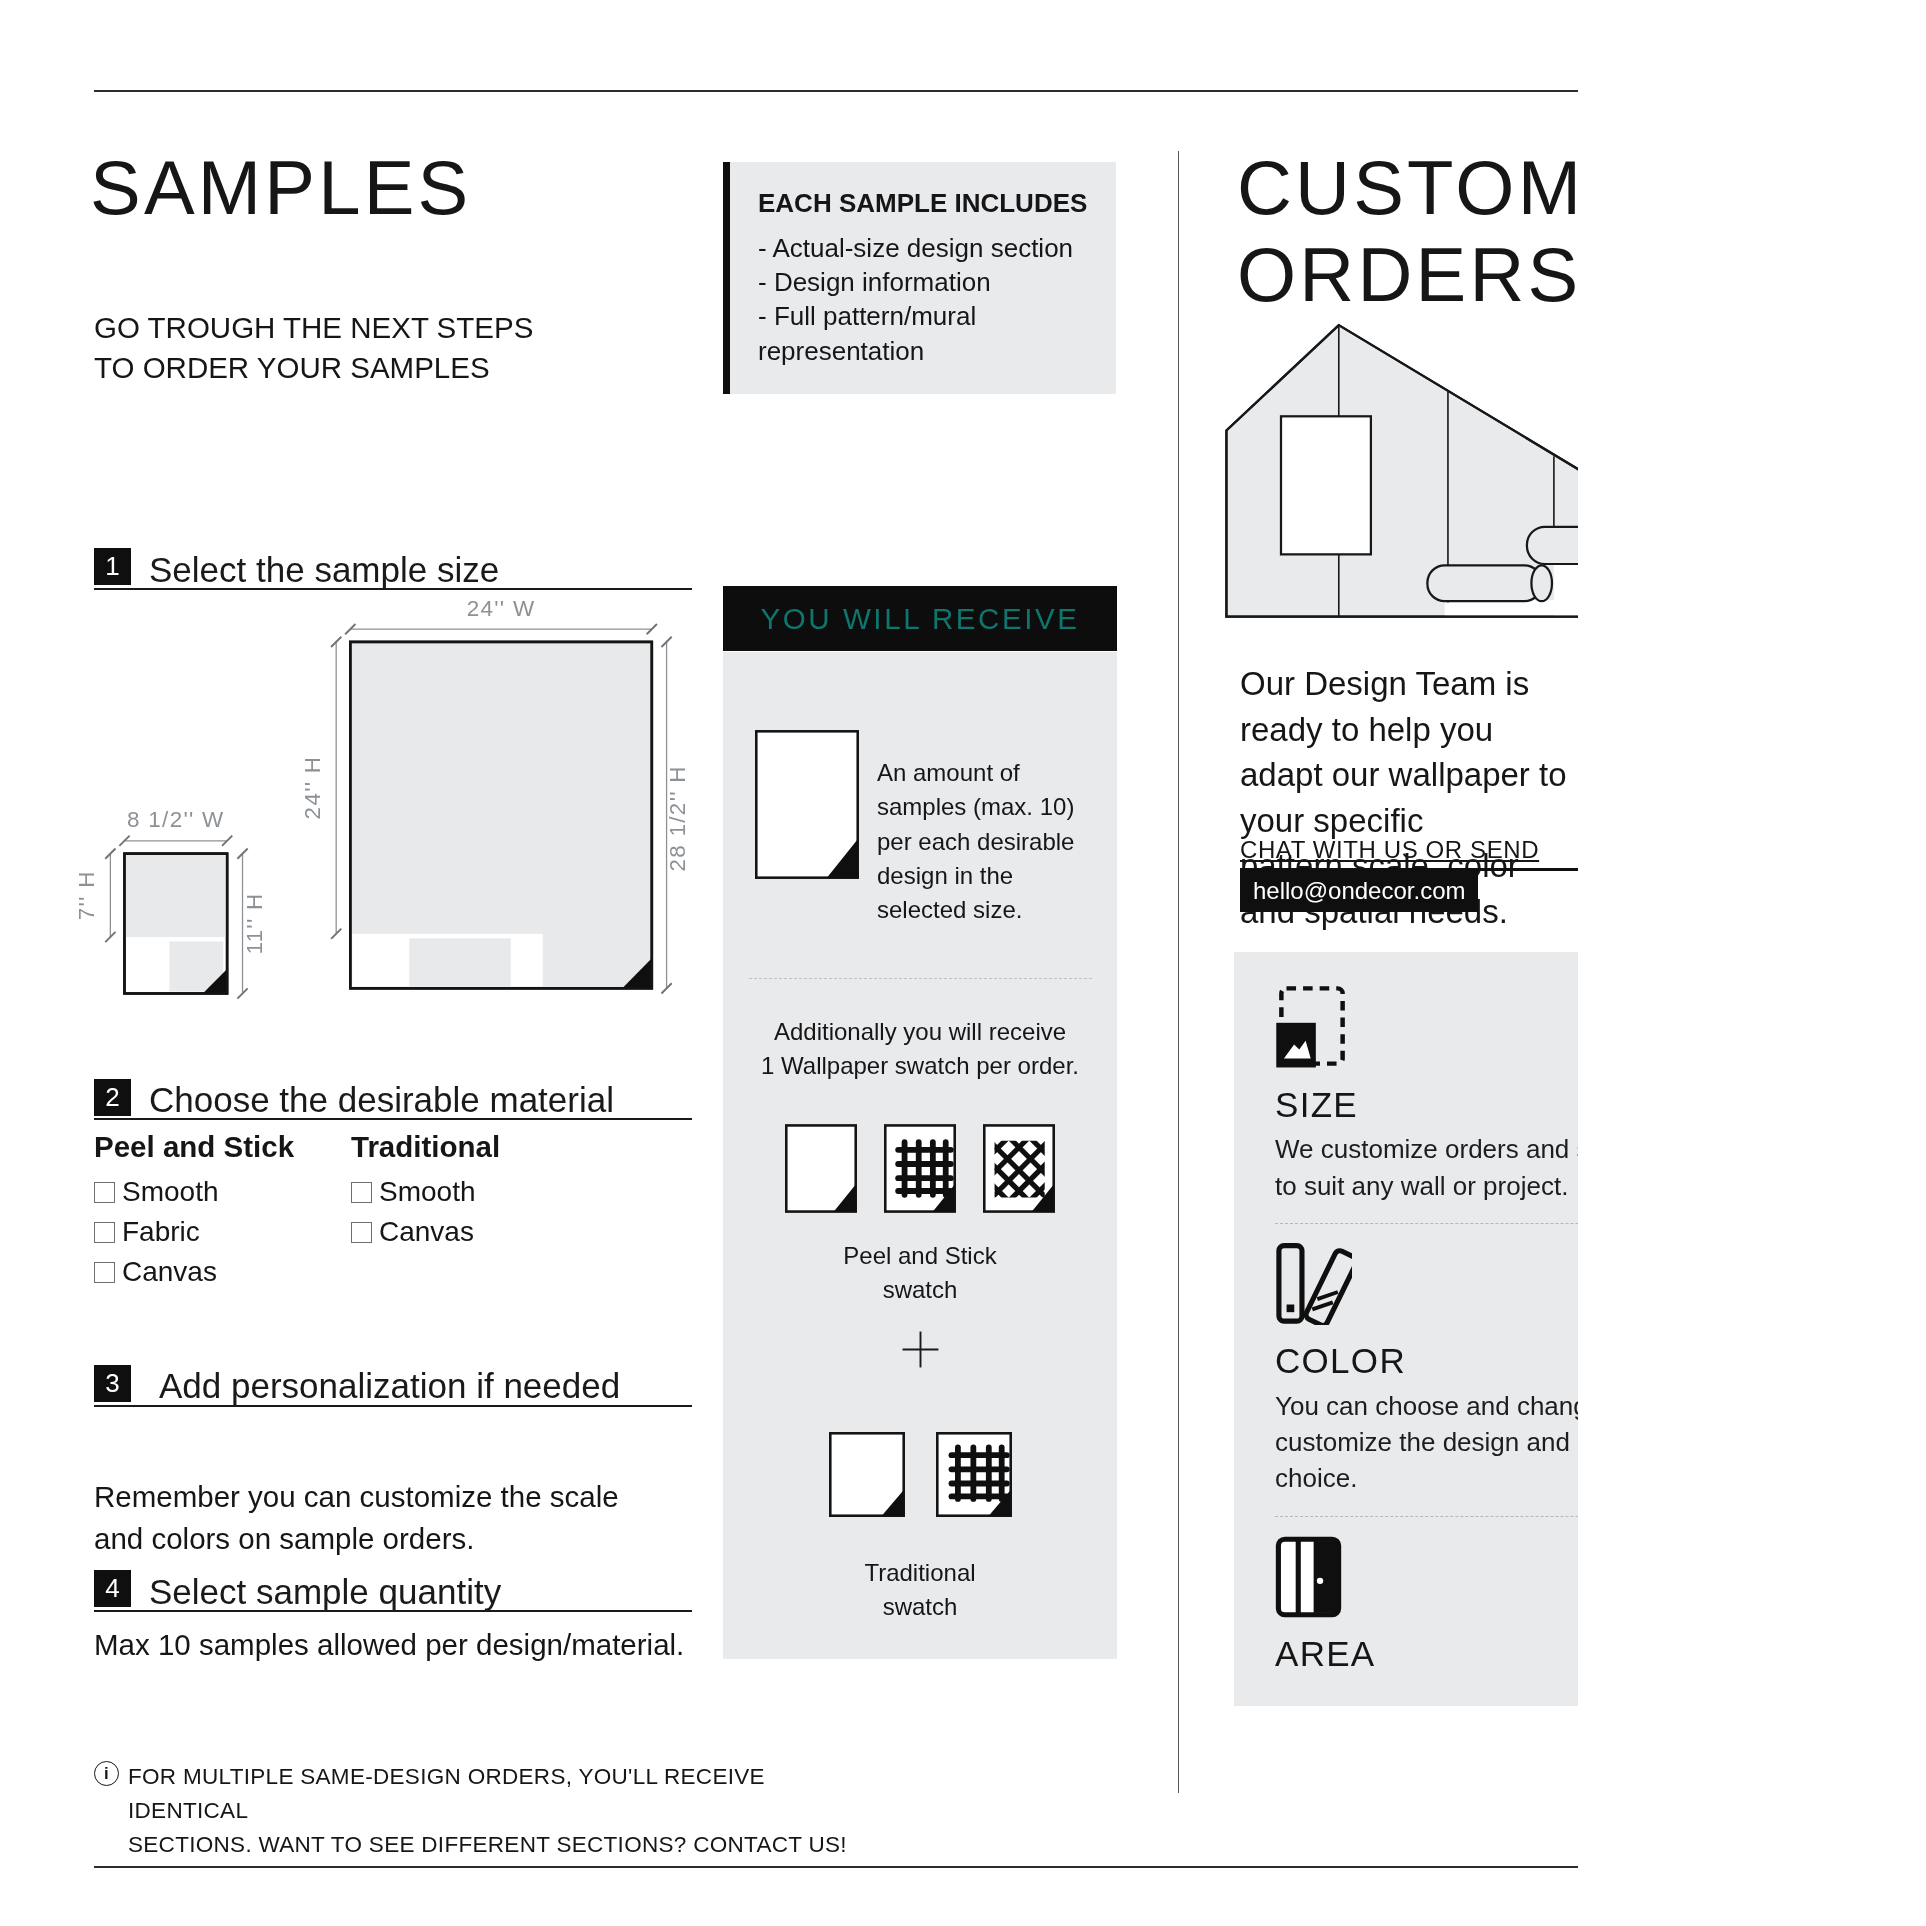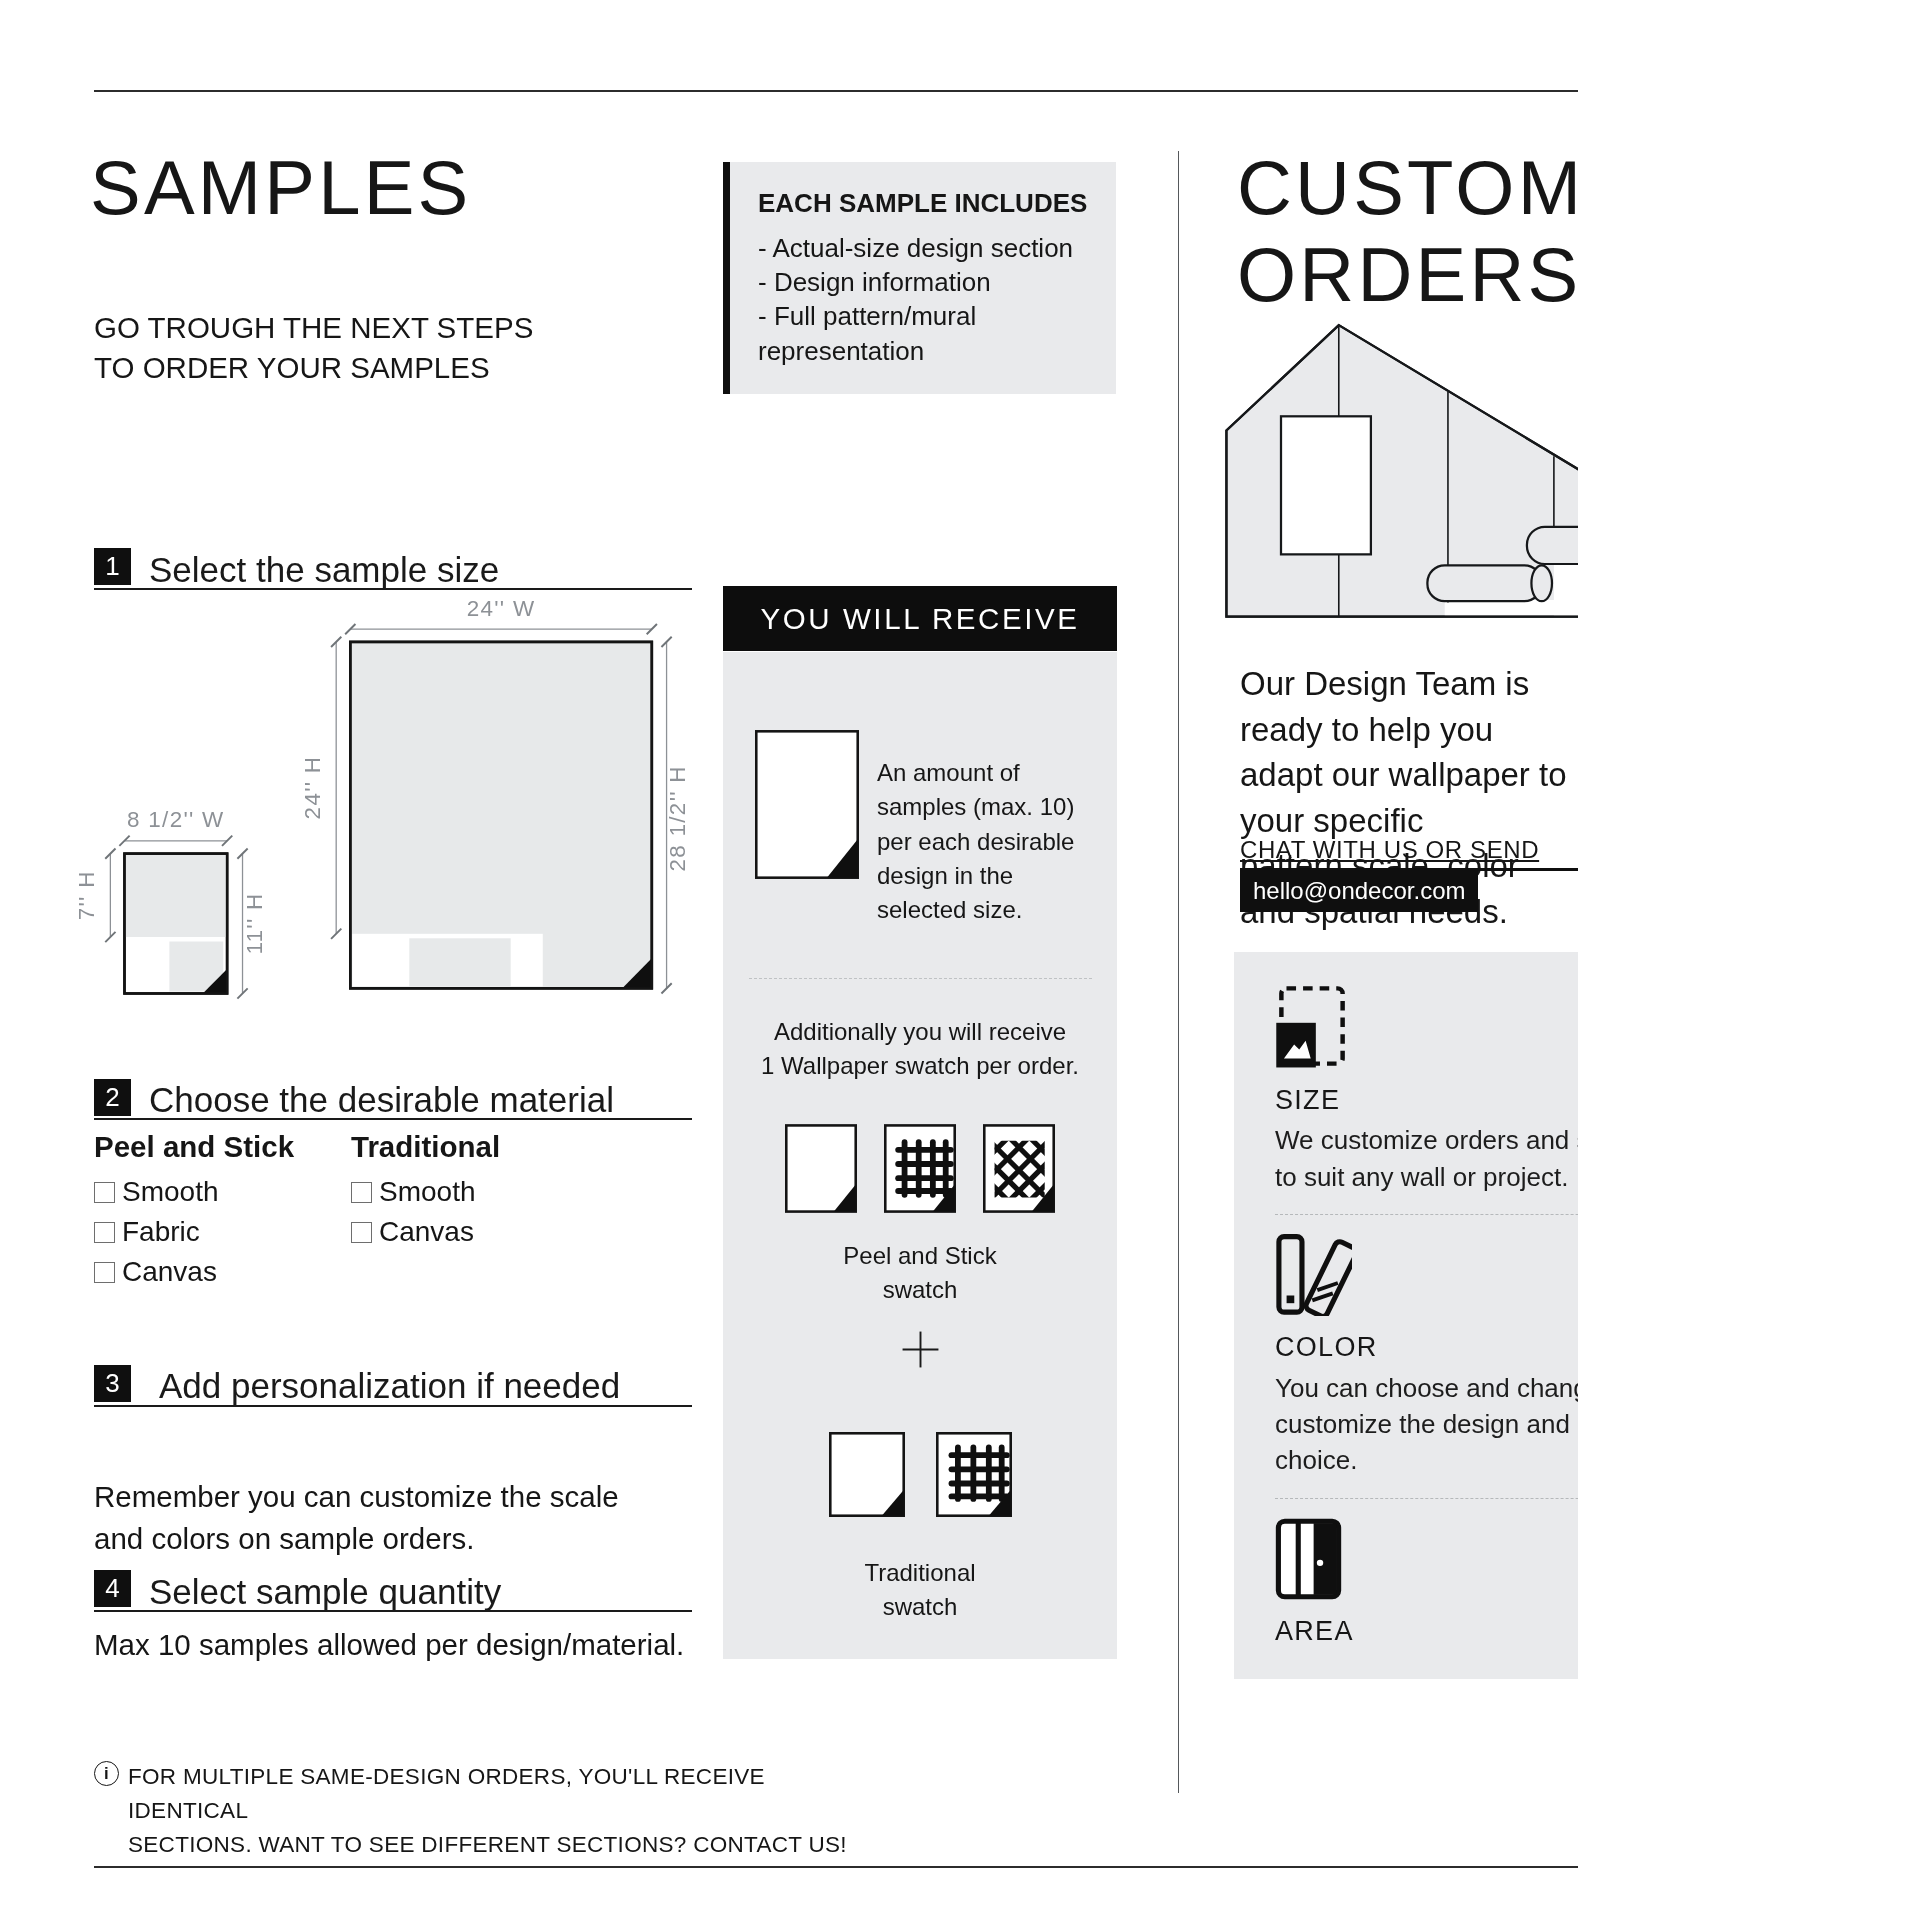--- a/index.html
+++ b/index.html
@@ -18,32 +18,32 @@
   .steplabel{font-size:35px;color:#1a1a1a;}
   .steprule{width:598px;height:1.9px;background:#1a1a1a;}
   .mat-title{font-size:29.5px;font-weight:bold;}
   .opt{font-size:28px;display:flex;align-items:center;gap:7px;text-align:center;}
   .cb{width:19px;height:19px;border:1.9px solid #6e6e6e;display:inline-block;background:#fff;}
   .note{font-size:29.5px;line-height:1.42;}
   .foot{font-size:22.5px;line-height:1.5;letter-spacing:0.3px;display:flex;gap:9px;}
   .info-circle{width:23px;height:23px;border:1.9px solid #161616;border-radius:50%;
                display:flex;align-items:center;justify-content:center;font-size:16.7px;
                font-weight:bold;flex:0 0 auto;margin-top:1.3px;}
-  .banner{background:#0d0d0d;color:#ffffff;font-size:29.5px;letter-spacing:2.6px;
+  .banner{background:#0d0d0d;color:#0f766e;font-size:29.5px;letter-spacing:2.6px;
           display:flex;align-items:center;justify-content:center;}
   .panel-mid{background:#e9eaec;}
   .rtext{font-size:24px;line-height:1.43;}
   .center{text-align:center;}
   .vrule{width:1.3px;background:#55585b;}
   .c-intro{font-size:33px;line-height:1.38;}
   .chat{font-size:24px;letter-spacing:0.6px;text-decoration:underline;}
   .chat-underline{height:3.2px;background:#0f0f0f;}
   .email{background:#0f0f0f;color:#ffffff;font-size:24px;padding:6.4px 13px;display:inline-block;}
   .panel-right{background:#e9eaec;width:504px;padding:31px 41px 26px 41px;}
-  .feat-name{font-size:27px;letter-spacing:1.3px;margin:14px 0 6.4px 0;}
+  .feat-name{font-size:35px;letter-spacing:1.3px;margin:14px 0 6.4px 0;}
   .feat-text{font-size:26px;line-height:1.40;color:#1d1d1d;}
   .dash-div{border-top:1.3px dashed #b5b8ba;margin:19px 0;}
   .dim{fill:#8d9196;font-size:35px;letter-spacing:2px;font-family:"Liberation Sans",sans-serif;}
 </style>
 </head>
 <body>
 
 <div class="canvas">
 
   <div class="abs hrule" style="left:94px;top:90px;width:1751px;"></div>

